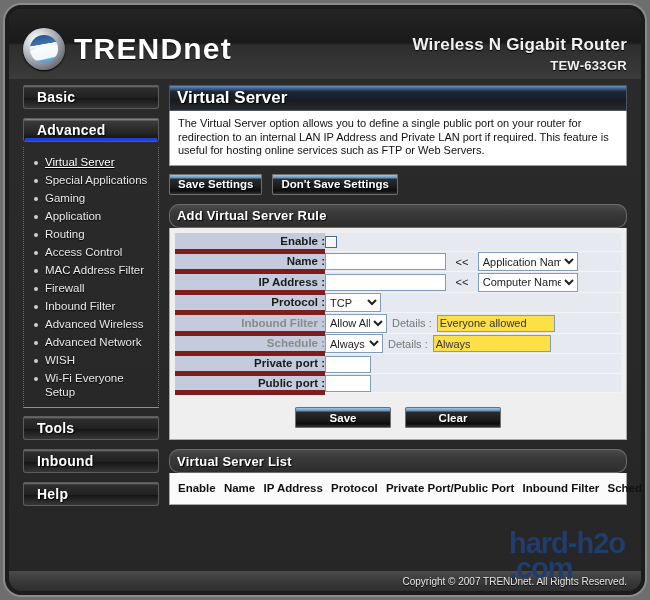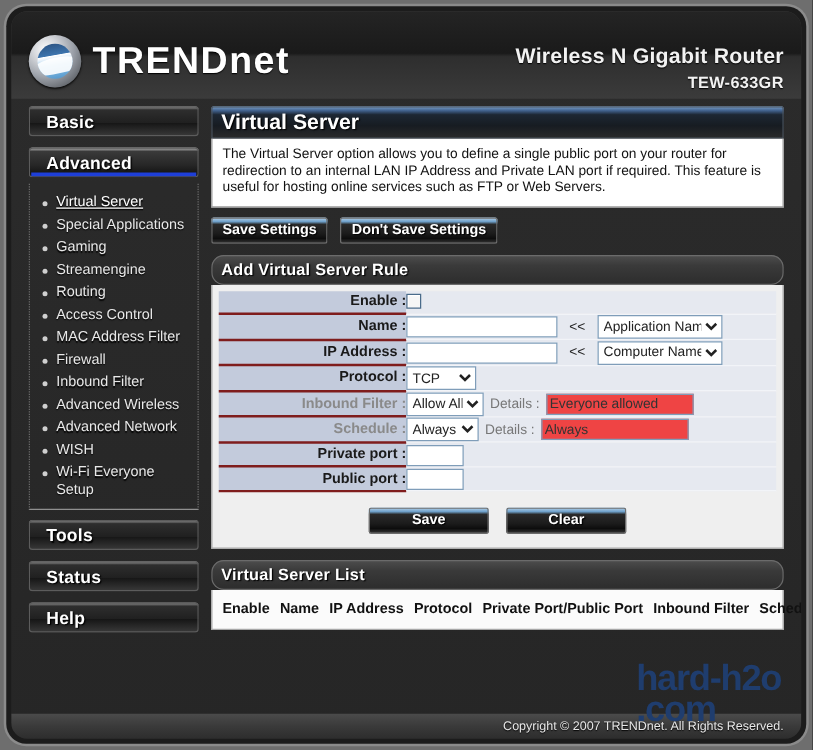--- a/index.html
+++ b/index.html
@@ -135,39 +135,39 @@
     margin-left:8px;color:#ffffff;font-size:13px;font-weight:bold;
     text-shadow:1px 1px 1px #000;letter-spacing:.2px;
   }
   .card-bd{
     background:#efefef;border:1px solid #a8a8a8;border-top:none;
     padding:5px 5px 8px 5px;
   }
   table.form{border-collapse:collapse;width:100%;}
   table.form td{padding:0;vertical-align:middle;}
   .lbl-cell{
-    background:#c3cbdc;border-bottom:2px solid #7f1d1d;
+    background:#c3cbdc;border-bottom:5px solid #7f1d1d;
     text-align:right;padding:4px 7px 4px 0;width:150px;
     font-size:11.5px;font-weight:bold;color:#1a1a1a;white-space:nowrap;
   }
   .lbl-cell.dim{color:#8a8a8a;}
   .lbl-cell.narrow{width:110px;}
   .val-cell{
     background:#e6e9f0;border-bottom:1px solid #f2f4f8;
     padding:4px 0 4px 6px;
   }
   .val-cell.flat{background:#e6e9f0;}
   input.txt{
     height:15px;border:1px solid #7f9db9;background:#fff;
     font-family:"Liberation Sans",sans-serif;font-size:11px;color:#333;
     padding:0 2px;box-sizing:content-box;
   }
   input.w140{width:115px;}
   input.w40{width:40px;}
-  input.det{width:112px;background:#ef4444;color:#333;}
+  input.det{width:112px;background:#fde047;color:#333;}
   select.sel{
     height:19px;border:1px solid #7f9db9;background:#fff;
     font-family:"Liberation Sans",sans-serif;font-size:11px;color:#222;
   }
   .lt{font-size:11px;color:#222;margin:0 5px;}
   .lt.dim{color:#777;}
   .chk{
     width:12px;height:12px;border:1px solid #4a6b8a;background:#f6f6f6;
     display:inline-block;vertical-align:middle;box-sizing:border-box;
     box-shadow:inset 1px 1px 0 #fff;
@@ -240,21 +240,21 @@
       <div class="sub-item">
         <span class="bullet"></span>
         <span class="txt">Special Applications</span>
       </div>
       <div class="sub-item">
         <span class="bullet"></span>
         <span class="txt">Gaming</span>
       </div>
       <div class="sub-item">
         <span class="bullet"></span>
-        <span class="txt">Streamengine</span>
+        <span class="txt">Application</span>
       </div>
       <div class="sub-item">
         <span class="bullet"></span>
         <span class="txt">Routing</span>
       </div>
       <div class="sub-item">
         <span class="bullet"></span>
         <span class="txt">Access Control</span>
       </div>
       <div class="sub-item">
@@ -284,21 +284,21 @@
       <div class="sub-item">
         <span class="bullet"></span>
         <span class="txt" style="width:92px;">Wi-Fi Everyone Setup</span>
       </div>
     </div>
 
     <div class="nav-btn">
       <span>Tools</span>
     </div>
     <div class="nav-btn">
-      <span>Status</span>
+      <span>Inbound</span>
     </div>
     <div class="nav-btn">
       <span>Help</span>
     </div>
   </div>
 
   <div id="main">
 
     <div id="page-title-bar">
       <div class="ttl">Virtual Server</div>

